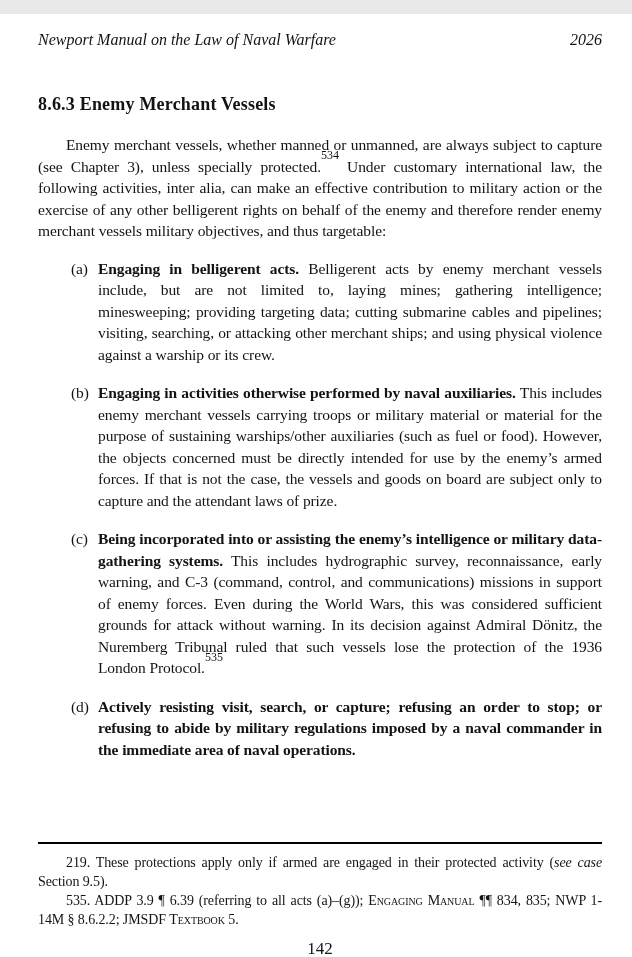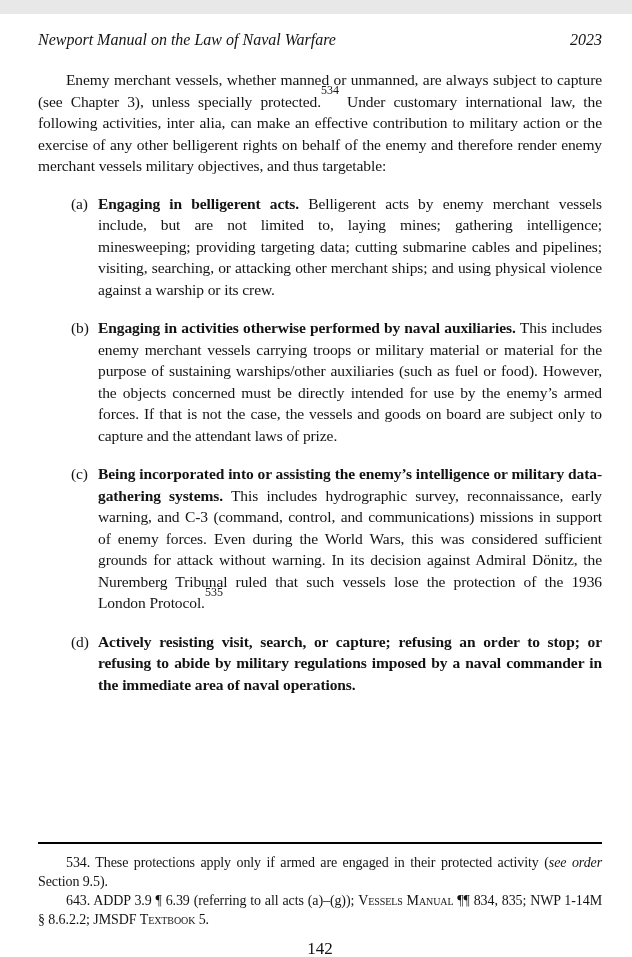--- a/index.html
+++ b/index.html
@@ -86,46 +86,47 @@
     padding-bottom: 12px;
   }
 </style>
 </head>
 <body>
 
 <div class="page">
 
   <div class="running-header">
     <span>Newport Manual on the Law of Naval Warfare</span>
-    <span>2023</span>
+    <span>2026</span>
   </div>
 
   <div class="content">
 
+    <h2 class="section-heading">8.6.3 Enemy Merchant Vessels</h2>
 
     <p class="intro"><span>Enemy merchant vessels, whether manned or unmanned, are always subject to capture (see Chapter 3), unless specially protected.</span><sup class="fn-ref">534</sup><span> Under customary international law, the following activities, inter alia, can make an effective contribution to military action or the exercise of any other belligerent rights on behalf of the enemy and therefore render enemy merchant vessels military objectives, and thus targetable:</span></p>
 
     <div class="list">
 
       <div class="list-item"><span class="item-label">(a)</span><span class="item-bold">Engaging in belligerent acts.</span><span> Belligerent acts by enemy merchant vessels include, but are not limited to, laying mines; gathering intelligence; minesweeping; providing targeting data; cutting submarine cables and pipelines; visiting, searching, or attacking other merchant ships; and using physical violence against a warship or its crew.</span></div>
 
       <div class="list-item"><span class="item-label">(b)</span><span class="item-bold">Engaging in activities otherwise performed by naval auxiliaries.</span><span> This includes enemy merchant vessels carrying troops or military material or material for the purpose of sustaining warships/other auxiliaries (such as fuel or food). However, the objects concerned must be directly intended for use by the enemy’s armed forces. If that is not the case, the vessels and goods on board are subject only to capture and the attendant laws of prize.</span></div>
 
       <div class="list-item"><span class="item-label">(c)</span><span class="item-bold">Being incorporated into or assisting the enemy’s intelligence or military data-gathering systems.</span><span> This includes hydrographic survey, reconnaissance, early warning, and C-3 (command, control, and communications) missions in support of enemy forces. Even during the World Wars, this was considered sufficient grounds for attack without warning. In its decision against Admiral Dönitz, the Nuremberg Tribunal ruled that such vessels lose the protection of the 1936 London Protocol.</span><sup class="fn-ref">535</sup></div>
 
       <div class="list-item"><span class="item-label">(d)</span><span class="item-bold">Actively resisting visit, search, or capture; refusing an order to stop; or refusing to abide by military regulations imposed by a naval commander in the immediate area of naval operations.</span></div>
 
     </div>
   </div>
 
   <div class="footer">
 
     <div class="fn-rule"></div>
 
-    <p class="footnote"><span>534.</span><span> These protections apply only if armed are engaged in their protected activity (</span><span class="fn-italic">see order</span><span> Section 9.5).</span></p>
+    <p class="footnote"><span>219.</span><span> These protections apply only if armed are engaged in their protected activity (</span><span class="fn-italic">see case</span><span> Section 9.5).</span></p>
 
-    <p class="footnote"><span>643.</span><span> ADDP 3.9 ¶ 6.39 (referring to all acts (a)–(g)); </span><span class="sc">Vessels Manual</span><span> ¶¶ 834, 835; NWP 1-14M § 8.6.2.2; JMSDF </span><span class="sc">Textbook</span><span> 5.</span></p>
+    <p class="footnote"><span>535.</span><span> ADDP 3.9 ¶ 6.39 (referring to all acts (a)–(g)); </span><span class="sc">Engaging Manual</span><span> ¶¶ 834, 835; NWP 1-14M § 8.6.2.2; JMSDF </span><span class="sc">Textbook</span><span> 5.</span></p>
 
     <div class="page-number">142</div>
 
   </div>
 
 </div>
 
 </body></html>

